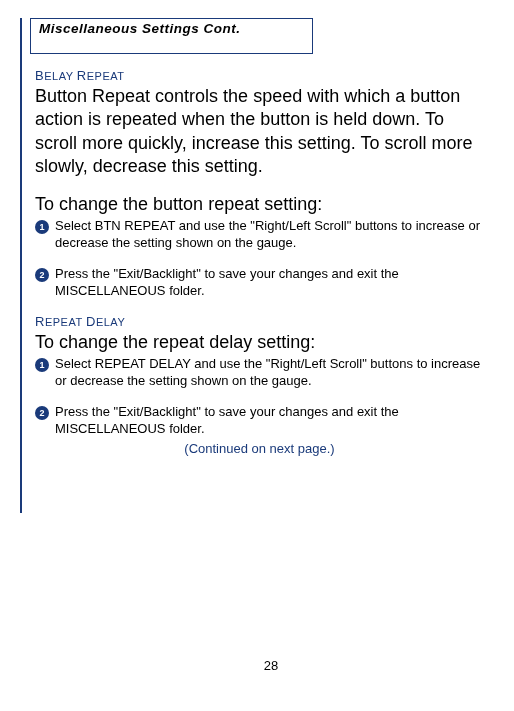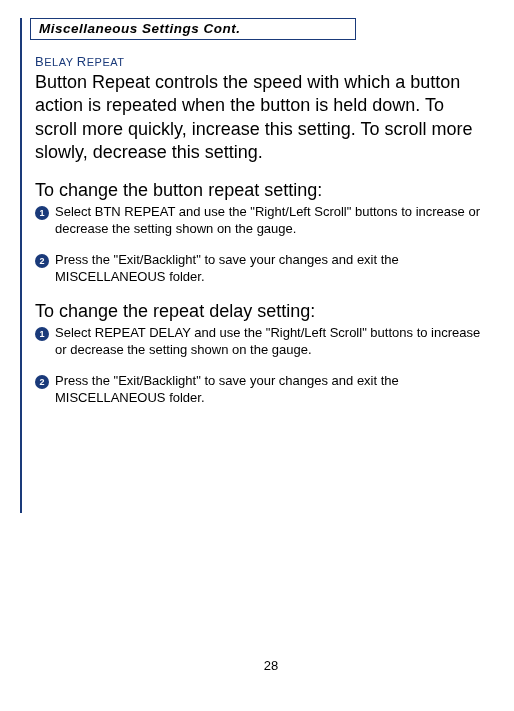--- a/index.html
+++ b/index.html
@@ -17,24 +17,24 @@
   .left-rule {
     position: absolute;
     left: 20px;
     top: 18px;
     width: 2px;
     height: 495px;
     background: #1a3a7a;
   }
   .header-box {
     border: 1.5px solid #1a3a7a;
-    padding: 2px 8px 3px 8px;
+    padding: 2px 8px 17px 8px;
     margin-left: -5px;
     margin-bottom: 14px;
-    width: 326px;
+    width: 283px;
     background: #ffffff;
     position: relative;
     z-index: 1;
   }
   .header-title {
     font-weight: bold;
     font-style: italic;
     font-size: 13.5px;
     letter-spacing: 0.5px;
     color: #000000;
@@ -120,27 +120,32 @@
 
   <div class="step">
     <div class="step-num">1</div>
     <div class="step-text">Select BTN REPEAT and use the "Right/Left Scroll" buttons to increase or decrease the setting shown on the gauge.</div>
   </div>
   <div class="step">
     <div class="step-num">2</div>
     <div class="step-text">Press the "Exit/Backlight" to save your changes and exit the MISCELLANEOUS folder.</div>
   </div>
 
+  <div class="section-heading">
+    <span class="first-letter">R</span><span>EPEAT</span>
+    <span class="first-letter">D</span><span>ELAY</span>
+  </div>
   <div class="intro-line">To change the repeat delay setting:</div>
 
   <div class="step">
     <div class="step-num">1</div>
     <div class="step-text">Select REPEAT DELAY and use the "Right/Left Scroll" buttons to increase or decrease the setting shown on the gauge.</div>
   </div>
   <div class="step">
     <div class="step-num">2</div>
     <div class="step-text">Press the "Exit/Backlight" to save your changes and exit the MISCELLANEOUS folder.</div>
   </div>
 
+  <div class="continued">(Continued on next page.)</div>
 
 </div>
 
 <div class="page-num">28</div>
 
 </body></html>

